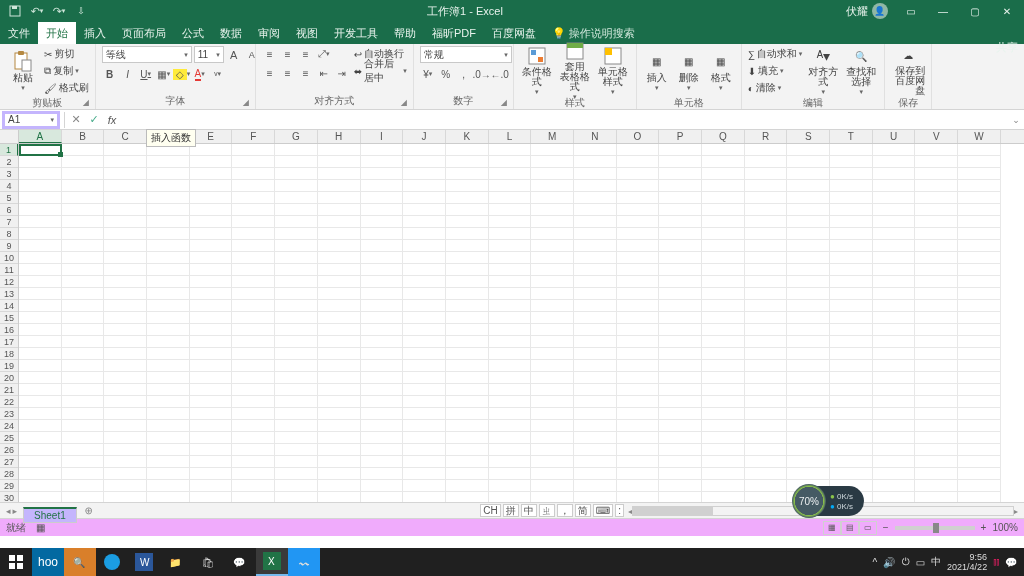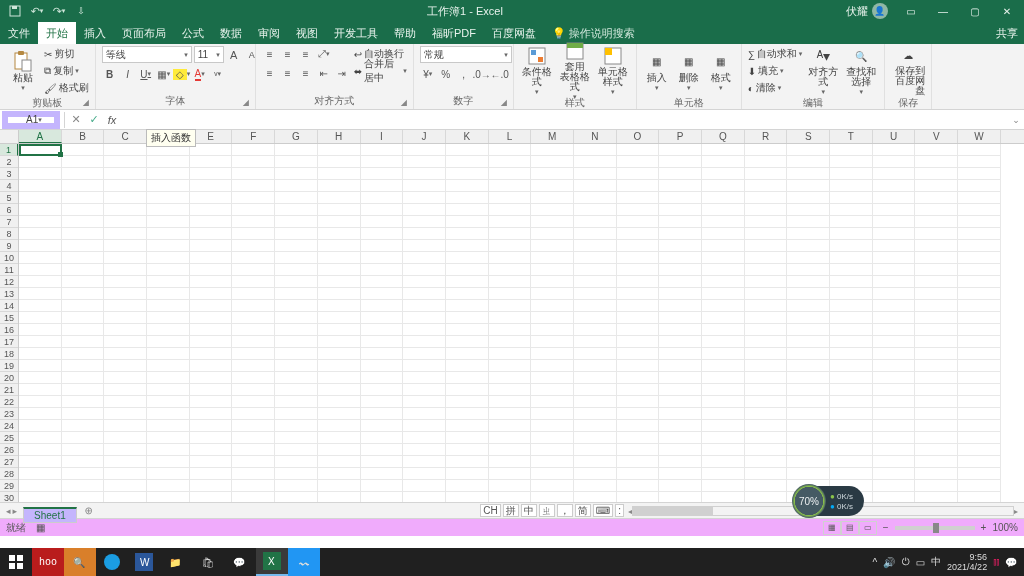--- a/index.html
+++ b/index.html
@@ -12,21 +12,21 @@
 .title-center { flex: 1; text-align: center; color: #e8f3ed; }
 .title-right { display: flex; align-items: center; gap: 2px; padding-right: 2px; }
 .title-right .win-btn { width: 30px; height: 20px; display: flex; align-items: center; justify-content: center; color: #e8f3ed; font-size: 10px; }
 .user-badge { display: flex; align-items: center; gap: 4px; padding: 0 6px; color: #e8f3ed; }
 .avatar { width: 16px; height: 16px; border-radius: 50%; background: #8fb7a5; display: flex; align-items: center; justify-content: center; font-size: 9px; }
 
 
 .menu-bar { height: 22px; background: #1a6d4a; display: flex; align-items: stretch; color: #fff; font-size: 11px; position: relative; }
 .menu-item { padding: 0 8px; display: flex; align-items: center; color: #e8f3ed; }
 .menu-item.active { background: #fff; color: #217346; }
-.menu-right { position: absolute; right: 6px; top: 0; height: 100%; display: flex; align-items: center; gap: 4px; }
+.menu-right { position: absolute; right: 6px; top: 14px; height: 100%; display: flex; align-items: center; gap: 4px; }
 .tell-me { display: flex; align-items: center; gap: 3px; color: #cfe6da; margin-left: 8px; }
 
 
 .ribbon { height: 66px; background: #f3f3f3; border-bottom: 1px solid #d4d4d4; display: flex; font-size: 10px; color: #444; }
 .group { border-right: 1px solid #e0e0e0; padding: 2px 6px 0 6px; display: flex; flex-direction: column; justify-content: space-between; position: relative; }
 .group-body { display: flex; align-items: flex-start; gap: 4px; height: 52px; }
 .group-label { text-align: center; font-size: 10px; color: #666; padding-bottom: 1px; }
 .big-btn { display: flex; flex-direction: column; align-items: center; justify-content: center; width: 34px; height: 50px; gap: 1px; }
 .big-btn .icon { width: 22px; height: 22px; display: flex; align-items: center; justify-content: center; }
 .big-btn .lbl { font-size: 10px; text-align: center; line-height: 10px; }
@@ -34,21 +34,21 @@
 .mini { height: 16px; display: flex; align-items: center; gap: 2px; font-size: 10px; color: #444; }
 .dialog-launcher { position: absolute; right: 2px; bottom: 1px; width: 10px; height: 10px; color: #888; font-size: 8px; }
 
 .font-name { width: 90px; height: 17px; border: 1px solid #c8c8c8; background: #fff; font-size: 10px; padding: 0 3px; display: flex; align-items: center; justify-content: space-between; }
 .font-size { width: 30px; height: 17px; border: 1px solid #c8c8c8; background: #fff; font-size: 10px; padding: 0 3px; display: flex; align-items: center; justify-content: space-between; }
 .icon-btn { width: 16px; height: 16px; display: flex; align-items: center; justify-content: center; color: #555; }
 .row { display: flex; align-items: center; gap: 2px; }
 
 
 .formula-bar { height: 20px; border-bottom: 1px solid #d4d4d4; display: flex; align-items: center; background: #fff; font-size: 11px; position: relative; }
-.name-box { width: 58px; height: 18px; margin: 0 2px; border: 6px solid #c4b5fd; padding: 0 18px; display: flex; align-items: center; justify-content: space-between; font-size: 10px; color: #444; }
+.name-box { width: 58px; height: 18px; margin: 0 2px; border: 3px solid #c4b5fd; padding: 0 3px; display: flex; align-items: center; justify-content: space-between; font-size: 10px; color: #444; }
 .fx-sep { width: 1px; height: 16px; background: #d4d4d4; margin: 0 2px; }
 .fx-btn { width: 18px; height: 18px; display: flex; align-items: center; justify-content: center; color: #888; font-size: 11px; }
 .formula-input { flex: 1; height: 18px; padding: 0 4px; }
 .formula-expand { width: 16px; color: #888; font-size: 9px; text-align: center; }
 .fx-tooltip { position: absolute; left: 146px; top: 19px; background: #fffff0; border: 1px solid #bbb; padding: 1px 4px; font-size: 10px; color: #333; z-index: 5; }
 
 
 .grid-wrap { position: relative; height: 372px; overflow: hidden; }
 .select-all { position: absolute; left: 0; top: 0; width: 19px; height: 14px; background: #f0f0f0; border-right: 1px solid #ccc; border-bottom: 1px solid #ccc; }
 .col-headers { position: absolute; left: 19px; top: 0; right: 0; height: 14px; display: flex; background: #f0f0f0; border-bottom: 1px solid #ccc; }
@@ -1260,21 +1260,21 @@
 
 <div class="taskbar">
   <div class="tb-item">
       <svg width="14" height="14" viewBox="0 0 14 14">
         <rect x="0" y="0" width="6" height="6" fill="#fff"></rect>
         <rect x="8" y="0" width="6" height="6" fill="#fff"></rect>
         <rect x="0" y="8" width="6" height="6" fill="#fff"></rect>
         <rect x="8" y="8" width="6" height="6" fill="#fff"></rect>
       </svg>
     </div>
-  <div class="tb-item" style="background:#b91c1c;color:#fff;font-size:10px;font-family:Liberation Mono, monospace;">hoo</div>
+  <div class="tb-item" style="background:#0369a1;color:#fff;font-size:12px;">hoo</div>
   <div class="tb-item" style="background:#d97f2a;">🔍</div>
   <div class="tb-item">
       <svg width="18" height="18" viewBox="0 0 18 18">
         <circle cx="9" cy="9" r="8" fill="#1b9de2"></circle>
       </svg>
     </div>
   <div class="tb-item">
       <svg width="18" height="18">
         <rect width="18" height="18" fill="#2b579a"></rect>
         <text x="5" y="13" fill="#fff" font-size="10">W</text>

